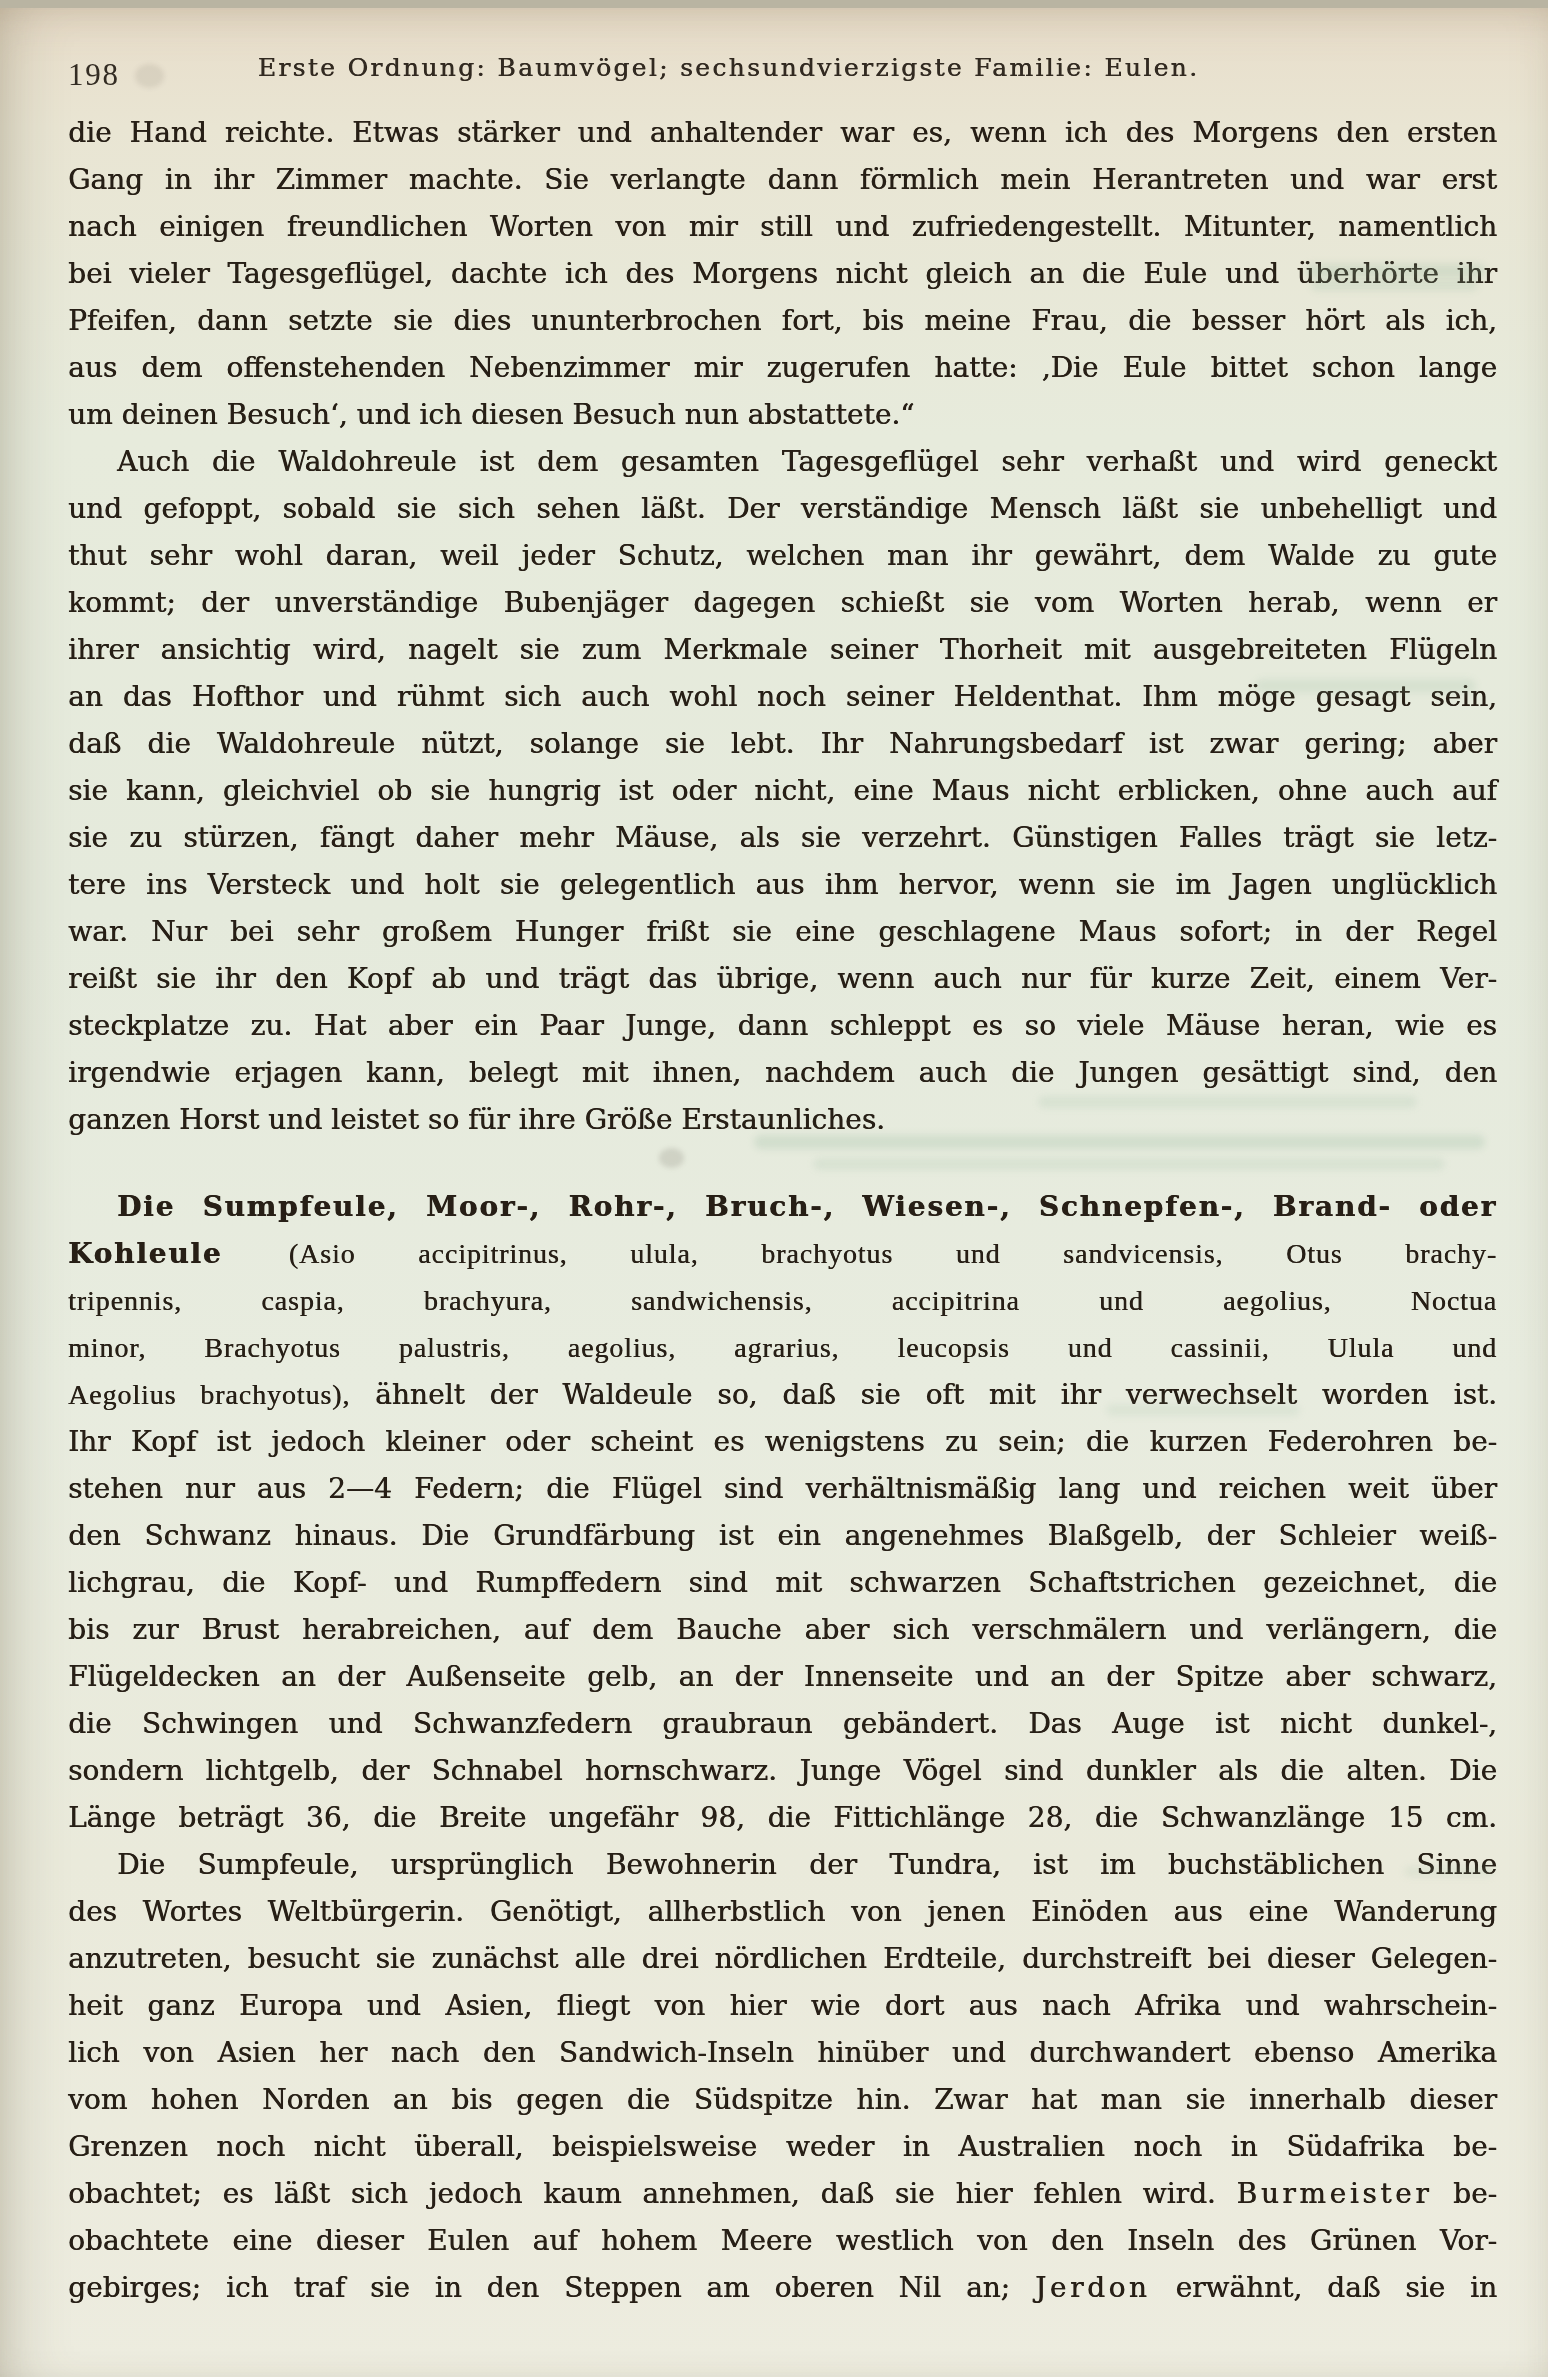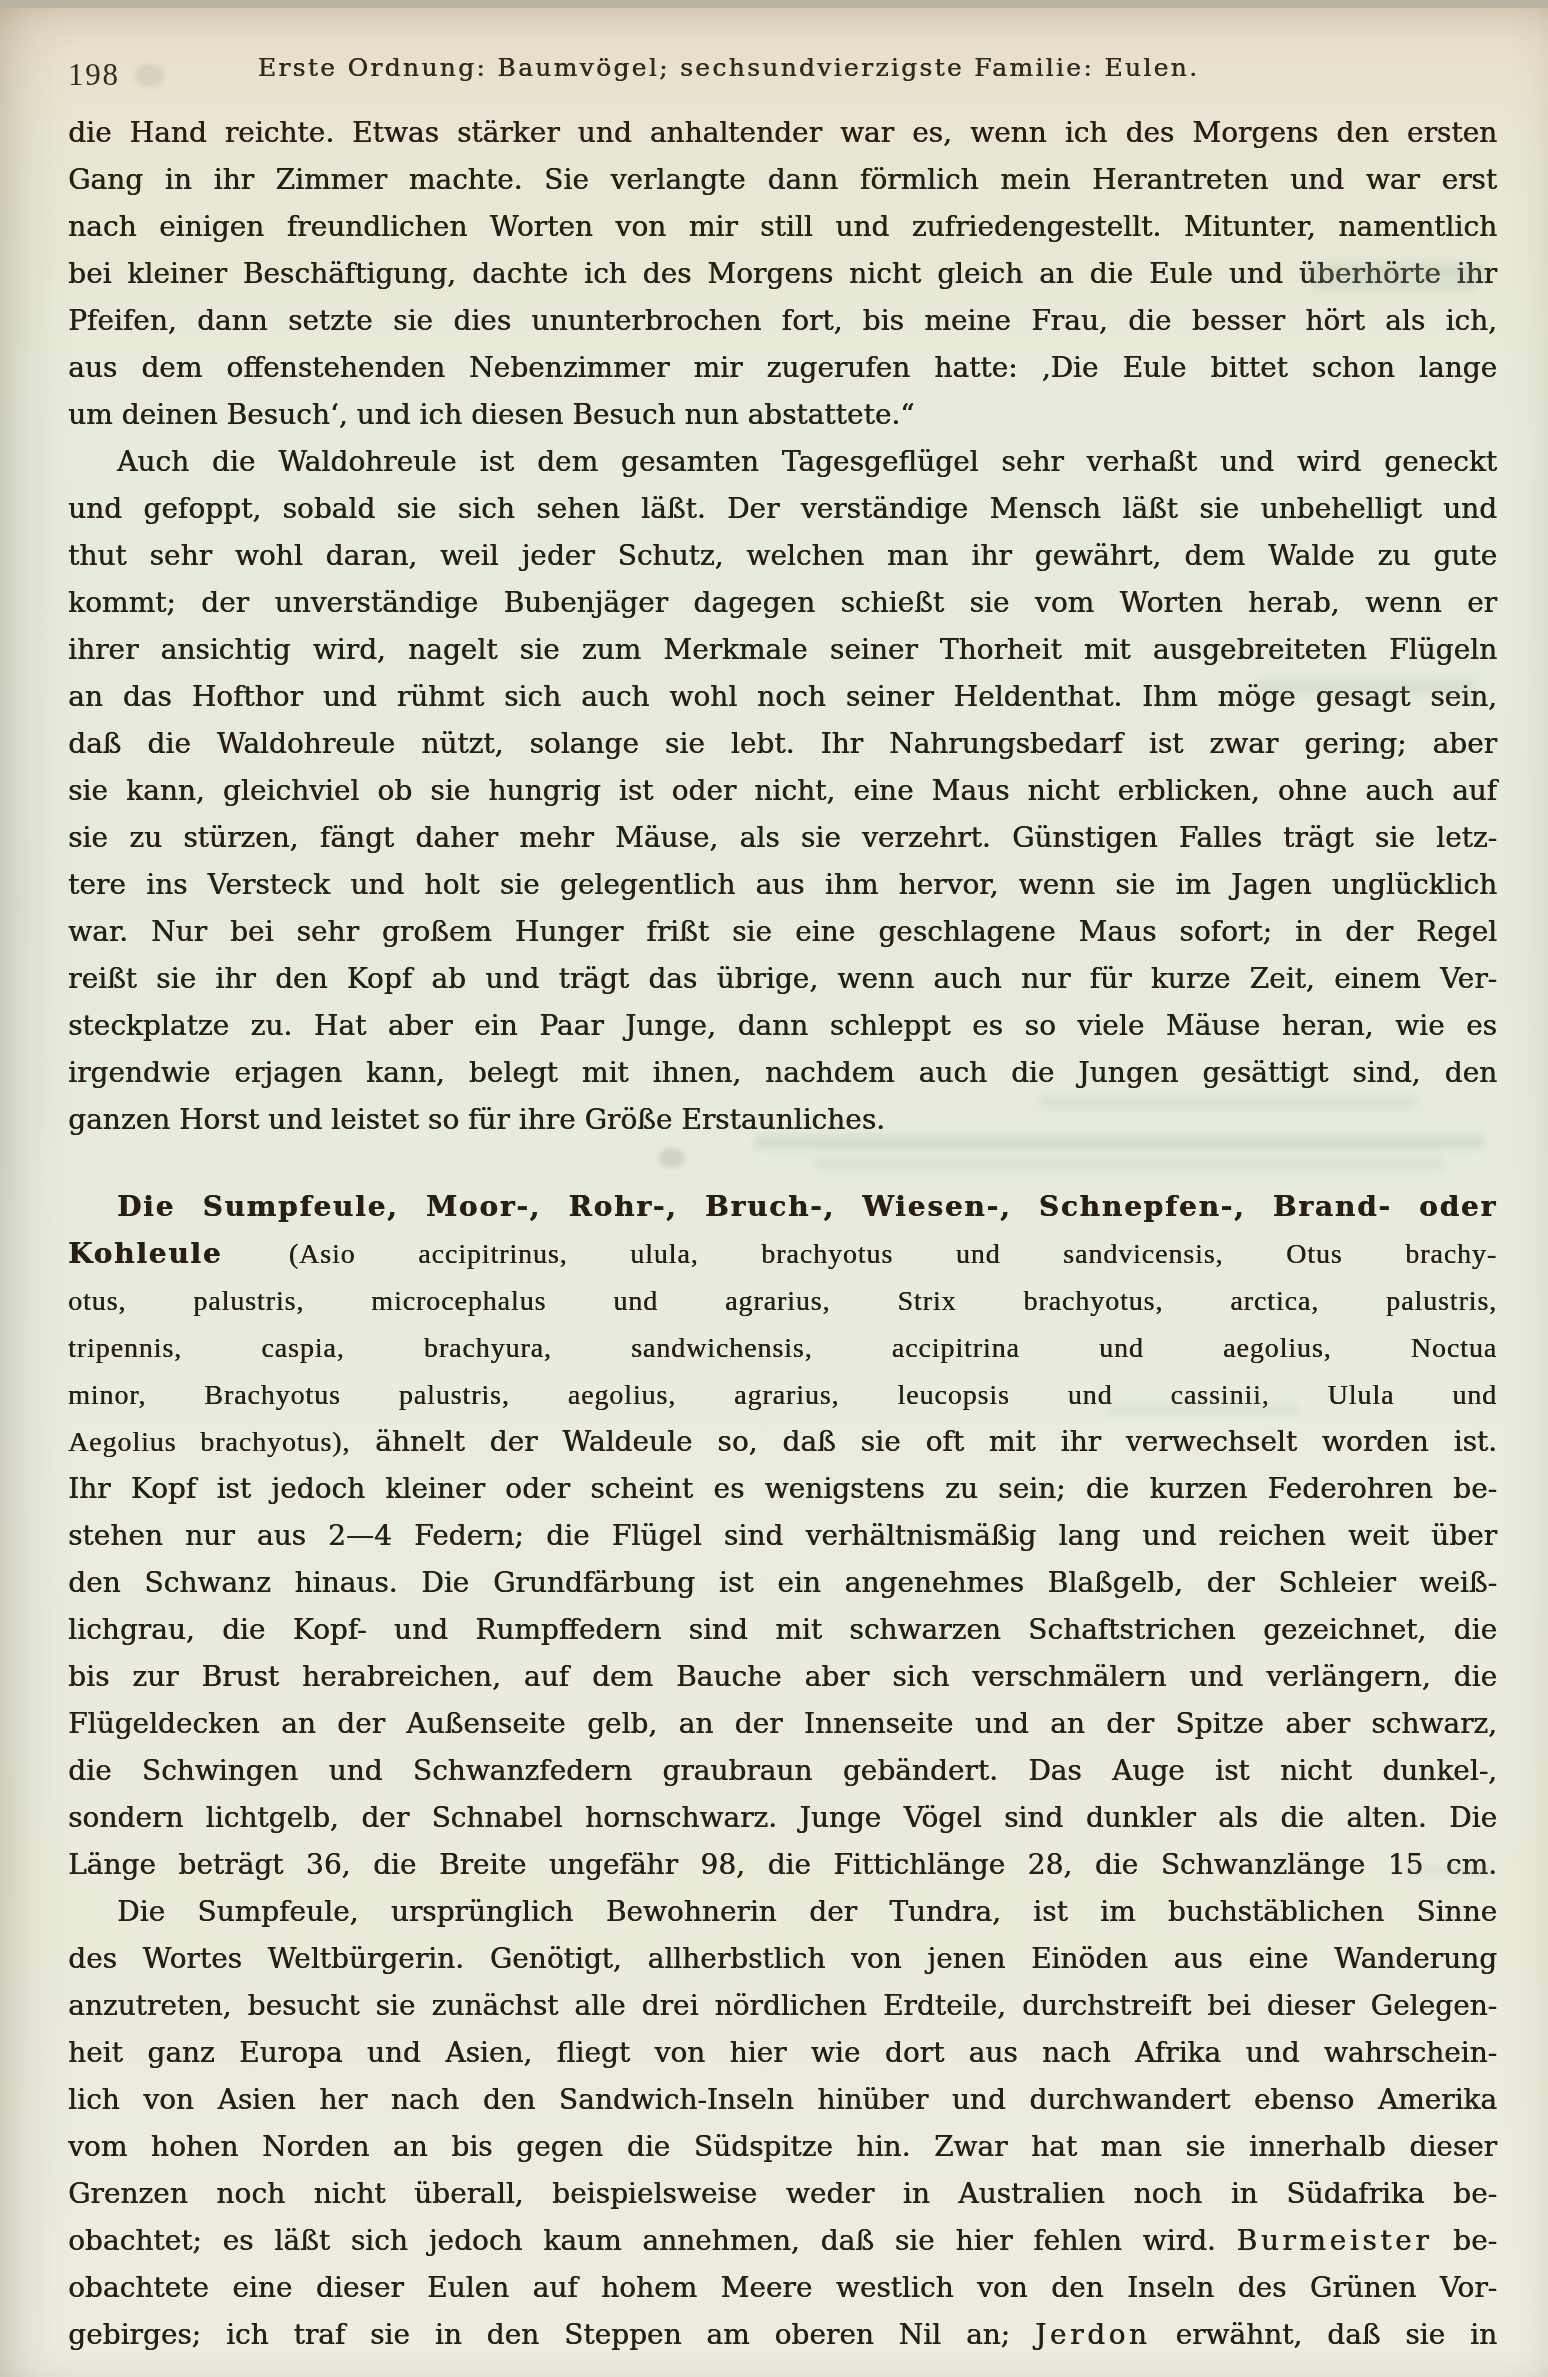--- a/index.html
+++ b/index.html
@@ -79,21 +79,21 @@
   <div class="header-row">
     <span class="page-num">198</span>
     <span class="running-header">Erste Ordnung: Baumvögel; sechsundvierzigste Familie: Eulen.</span>
   </div>
 
   <div class="text-block">
       <div class="para">
         <div class="line"><span class="seg-n">die Hand reichte. Etwas stärker und anhaltender war es, wenn ich des Morgens den ersten</span></div>
         <div class="line"><span class="seg-n">Gang in ihr Zimmer machte. Sie verlangte dann förmlich mein Herantreten und war erst</span></div>
         <div class="line"><span class="seg-n">nach einigen freundlichen Worten von mir still und zufriedengestellt. Mitunter, namentlich</span></div>
-        <div class="line"><span class="seg-n">bei kleiner Beschäftigung, dachte ich des Morgens nicht gleich an die Eule und überhörte ihr</span></div>
+        <div class="line"><span class="seg-n">bei vieler Tagesgeflügel, dachte ich des Morgens nicht gleich an die Eule und überhörte ihr</span></div>
         <div class="line"><span class="seg-n">Pfeifen, dann setzte sie dies ununterbrochen fort, bis meine Frau, die besser hört als ich,</span></div>
         <div class="line"><span class="seg-n">aus dem offenstehenden Nebenzimmer mir zugerufen hatte: ‚Die Eule bittet schon lange</span></div>
         <div class="line short"><span class="seg-n">um deinen Besuch‘, und ich diesen Besuch nun abstattete.“</span></div>
       </div>
       <div class="para ind">
         <div class="line"><span class="seg-n">Auch die Waldohreule ist dem gesamten Tagesgeflügel sehr verhaßt und wird geneckt</span></div>
         <div class="line"><span class="seg-n">und gefoppt, sobald sie sich sehen läßt. Der verständige Mensch läßt sie unbehelligt und</span></div>
         <div class="line"><span class="seg-n">thut sehr wohl daran, weil jeder Schutz, welchen man ihr gewährt, dem Walde zu gute</span></div>
         <div class="line"><span class="seg-n">kommt; der unverständige Bubenjäger dagegen schießt sie vom Worten herab, wenn er</span></div>
         <div class="line"><span class="seg-n">ihrer ansichtig wird, nagelt sie zum Merkmale seiner Thorheit mit ausgebreiteten Flügeln</span></div>
@@ -104,21 +104,20 @@
         <div class="line"><span class="seg-n">tere ins Versteck und holt sie gelegentlich aus ihm hervor, wenn sie im Jagen unglücklich</span></div>
         <div class="line"><span class="seg-n">war. Nur bei sehr großem Hunger frißt sie eine geschlagene Maus sofort; in der Regel</span></div>
         <div class="line"><span class="seg-n">reißt sie ihr den Kopf ab und trägt das übrige, wenn auch nur für kurze Zeit, einem Ver-</span></div>
         <div class="line"><span class="seg-n">steckplatze zu. Hat aber ein Paar Junge, dann schleppt es so viele Mäuse heran, wie es</span></div>
         <div class="line"><span class="seg-n">irgendwie erjagen kann, belegt mit ihnen, nachdem auch die Jungen gesättigt sind, den</span></div>
         <div class="line short"><span class="seg-n">ganzen Horst und leistet so für ihre Größe Erstaunliches.</span></div>
       </div>
       <div class="para brk ind">
         <div class="line"><span class="seg-b">Die Sumpfeule, Moor-, Rohr-, Bruch-, Wiesen-, Schnepfen-, Brand- oder</span></div>
         <div class="line"><span class="seg-b">Kohleule </span><span class="seg-l">(Asio accipitrinus, ulula, brachyotus und sandvicensis, Otus brachy-</span></div>
-        <div class="line"><span class="seg-l">otus, palustris, microcephalus und agrarius, Strix brachyotus, arctica, palustris,</span></div>
         <div class="line"><span class="seg-l">tripennis, caspia, brachyura, sandwichensis, accipitrina und aegolius, Noctua</span></div>
         <div class="line"><span class="seg-l">minor, Brachyotus palustris, aegolius, agrarius, leucopsis und cassinii, Ulula und</span></div>
         <div class="line"><span class="seg-l">Aegolius brachyotus),</span><span class="seg-n"> ähnelt der Waldeule so, daß sie oft mit ihr verwechselt worden ist.</span></div>
         <div class="line"><span class="seg-n">Ihr Kopf ist jedoch kleiner oder scheint es wenigstens zu sein; die kurzen Federohren be-</span></div>
         <div class="line"><span class="seg-n">stehen nur aus 2—4 Federn; die Flügel sind verhältnismäßig lang und reichen weit über</span></div>
         <div class="line"><span class="seg-n">den Schwanz hinaus. Die Grundfärbung ist ein angenehmes Blaßgelb, der Schleier weiß-</span></div>
         <div class="line"><span class="seg-n">lichgrau, die Kopf- und Rumpffedern sind mit schwarzen Schaftstrichen gezeichnet, die</span></div>
         <div class="line"><span class="seg-n">bis zur Brust herabreichen, auf dem Bauche aber sich verschmälern und verlängern, die</span></div>
         <div class="line"><span class="seg-n">Flügeldecken an der Außenseite gelb, an der Innenseite und an der Spitze aber schwarz,</span></div>
         <div class="line"><span class="seg-n">die Schwingen und Schwanzfedern graubraun gebändert. Das Auge ist nicht dunkel-,</span></div>

